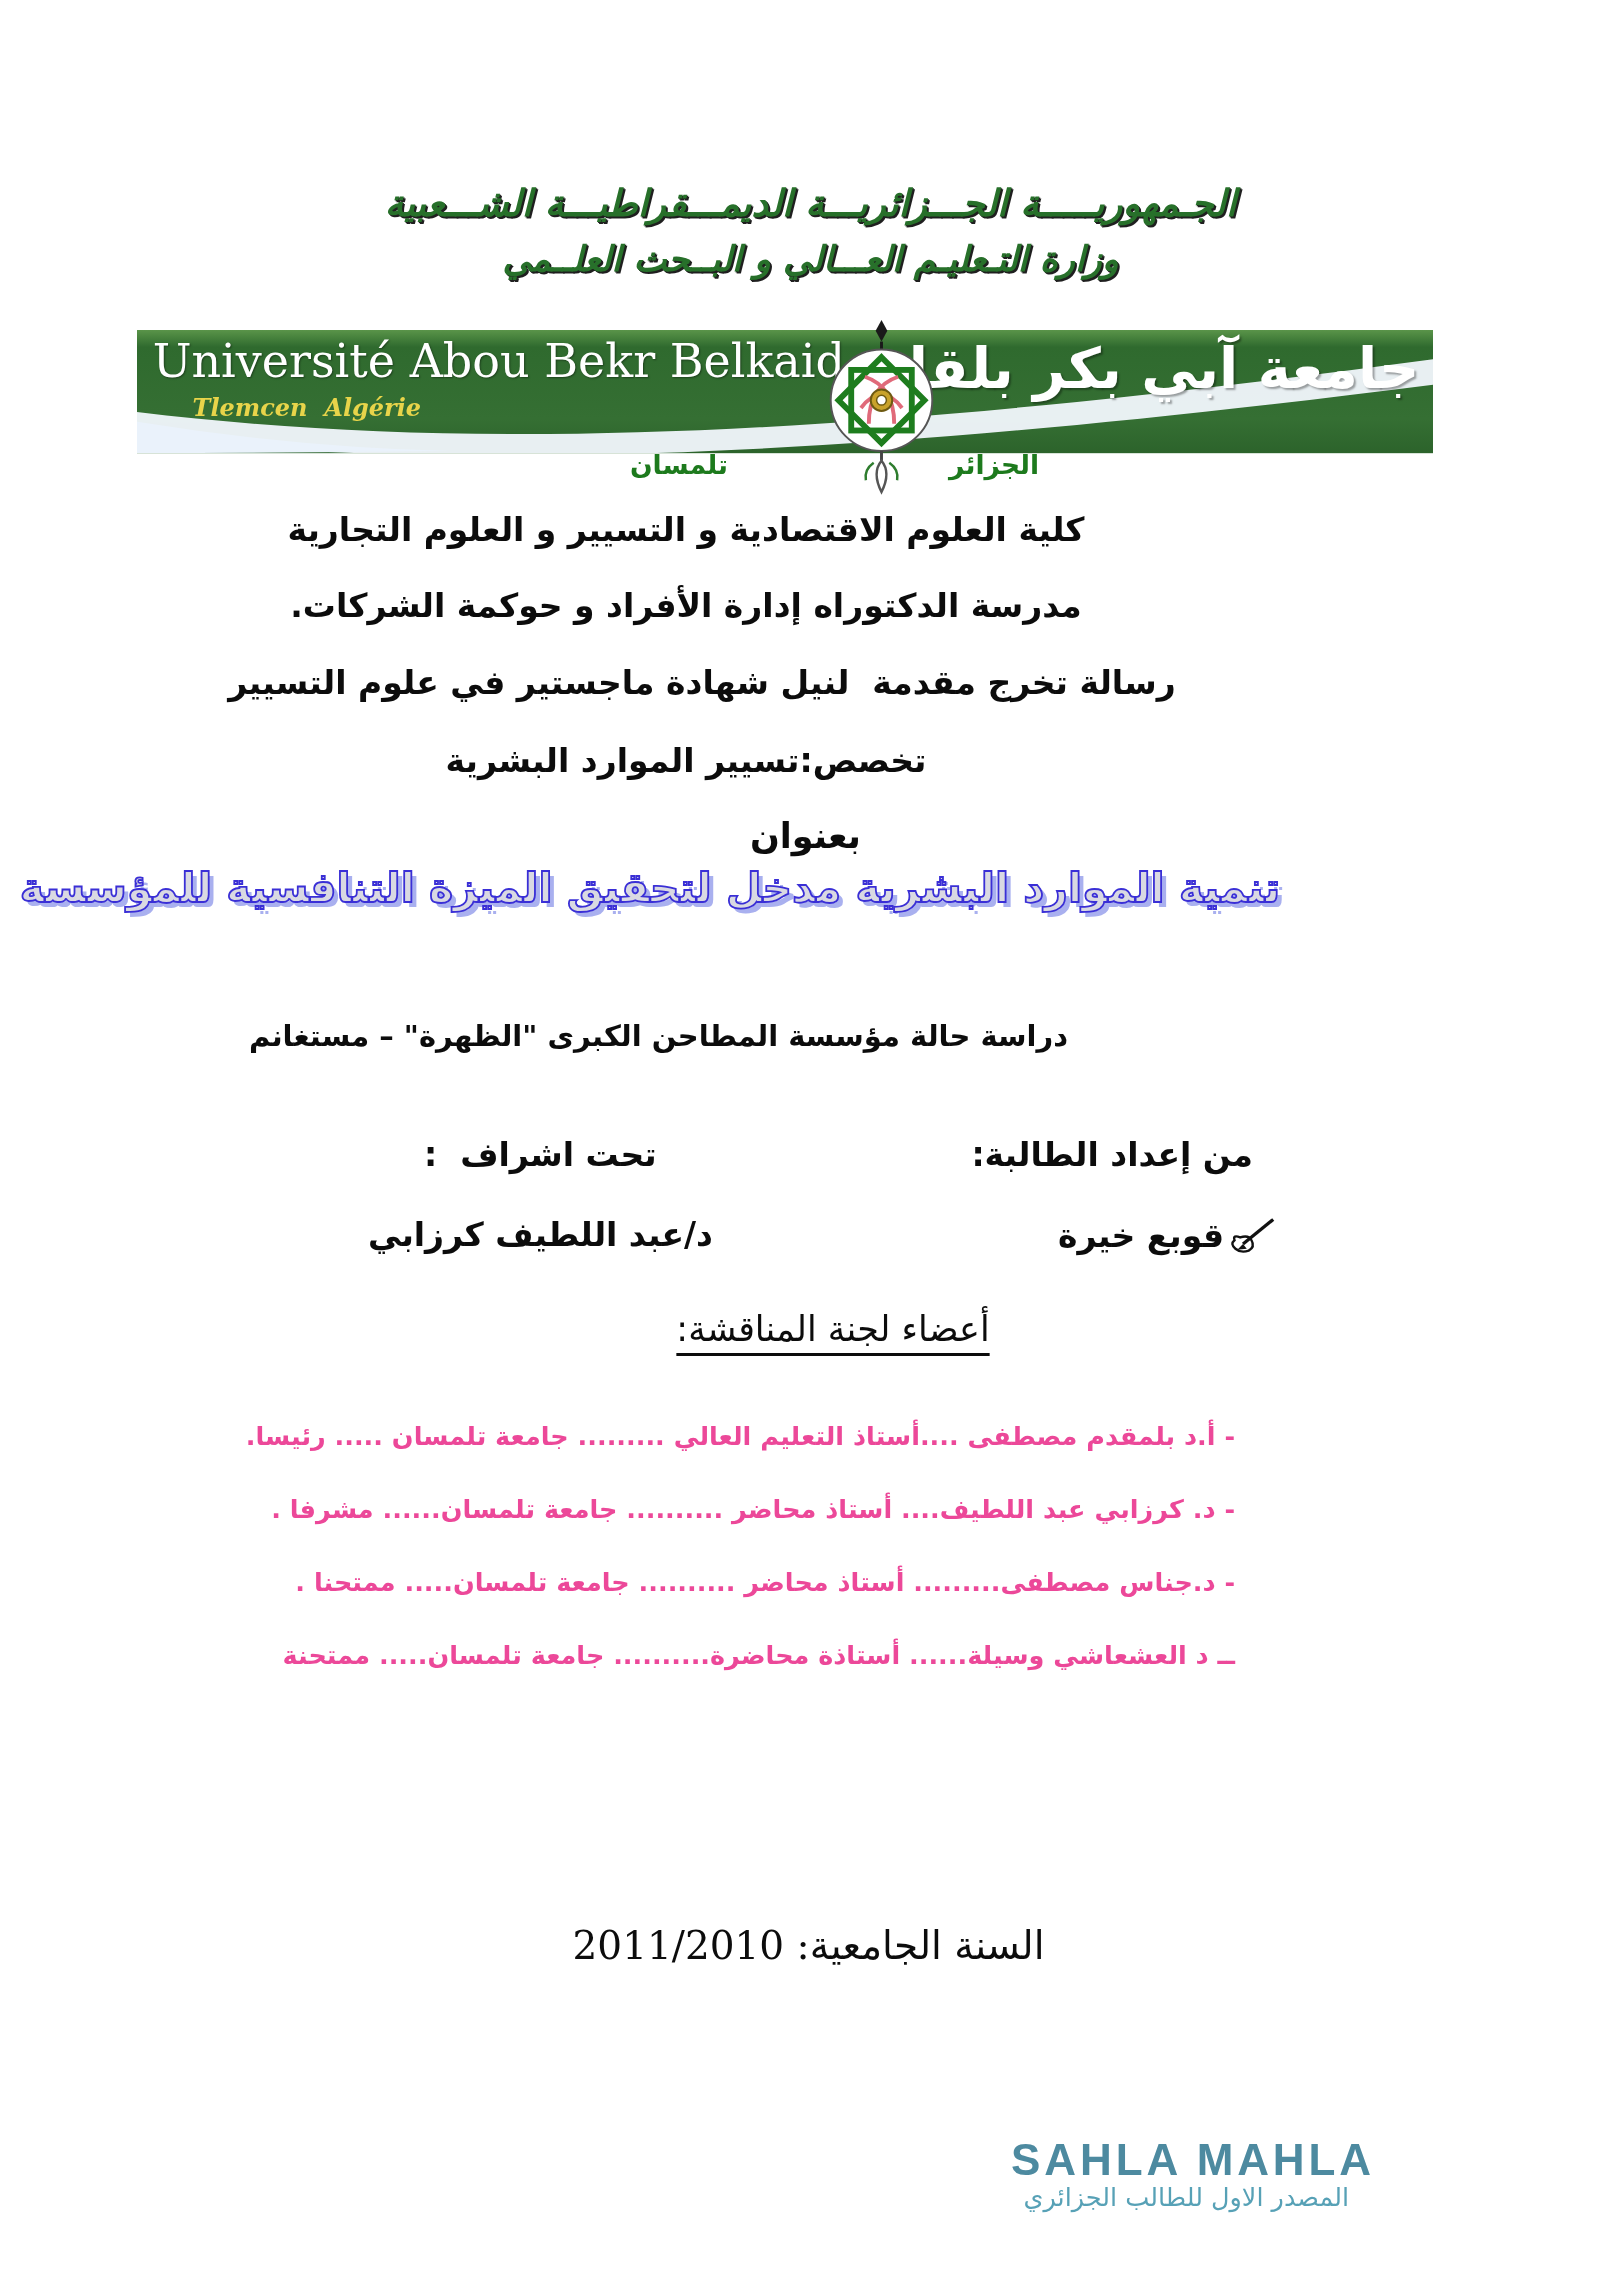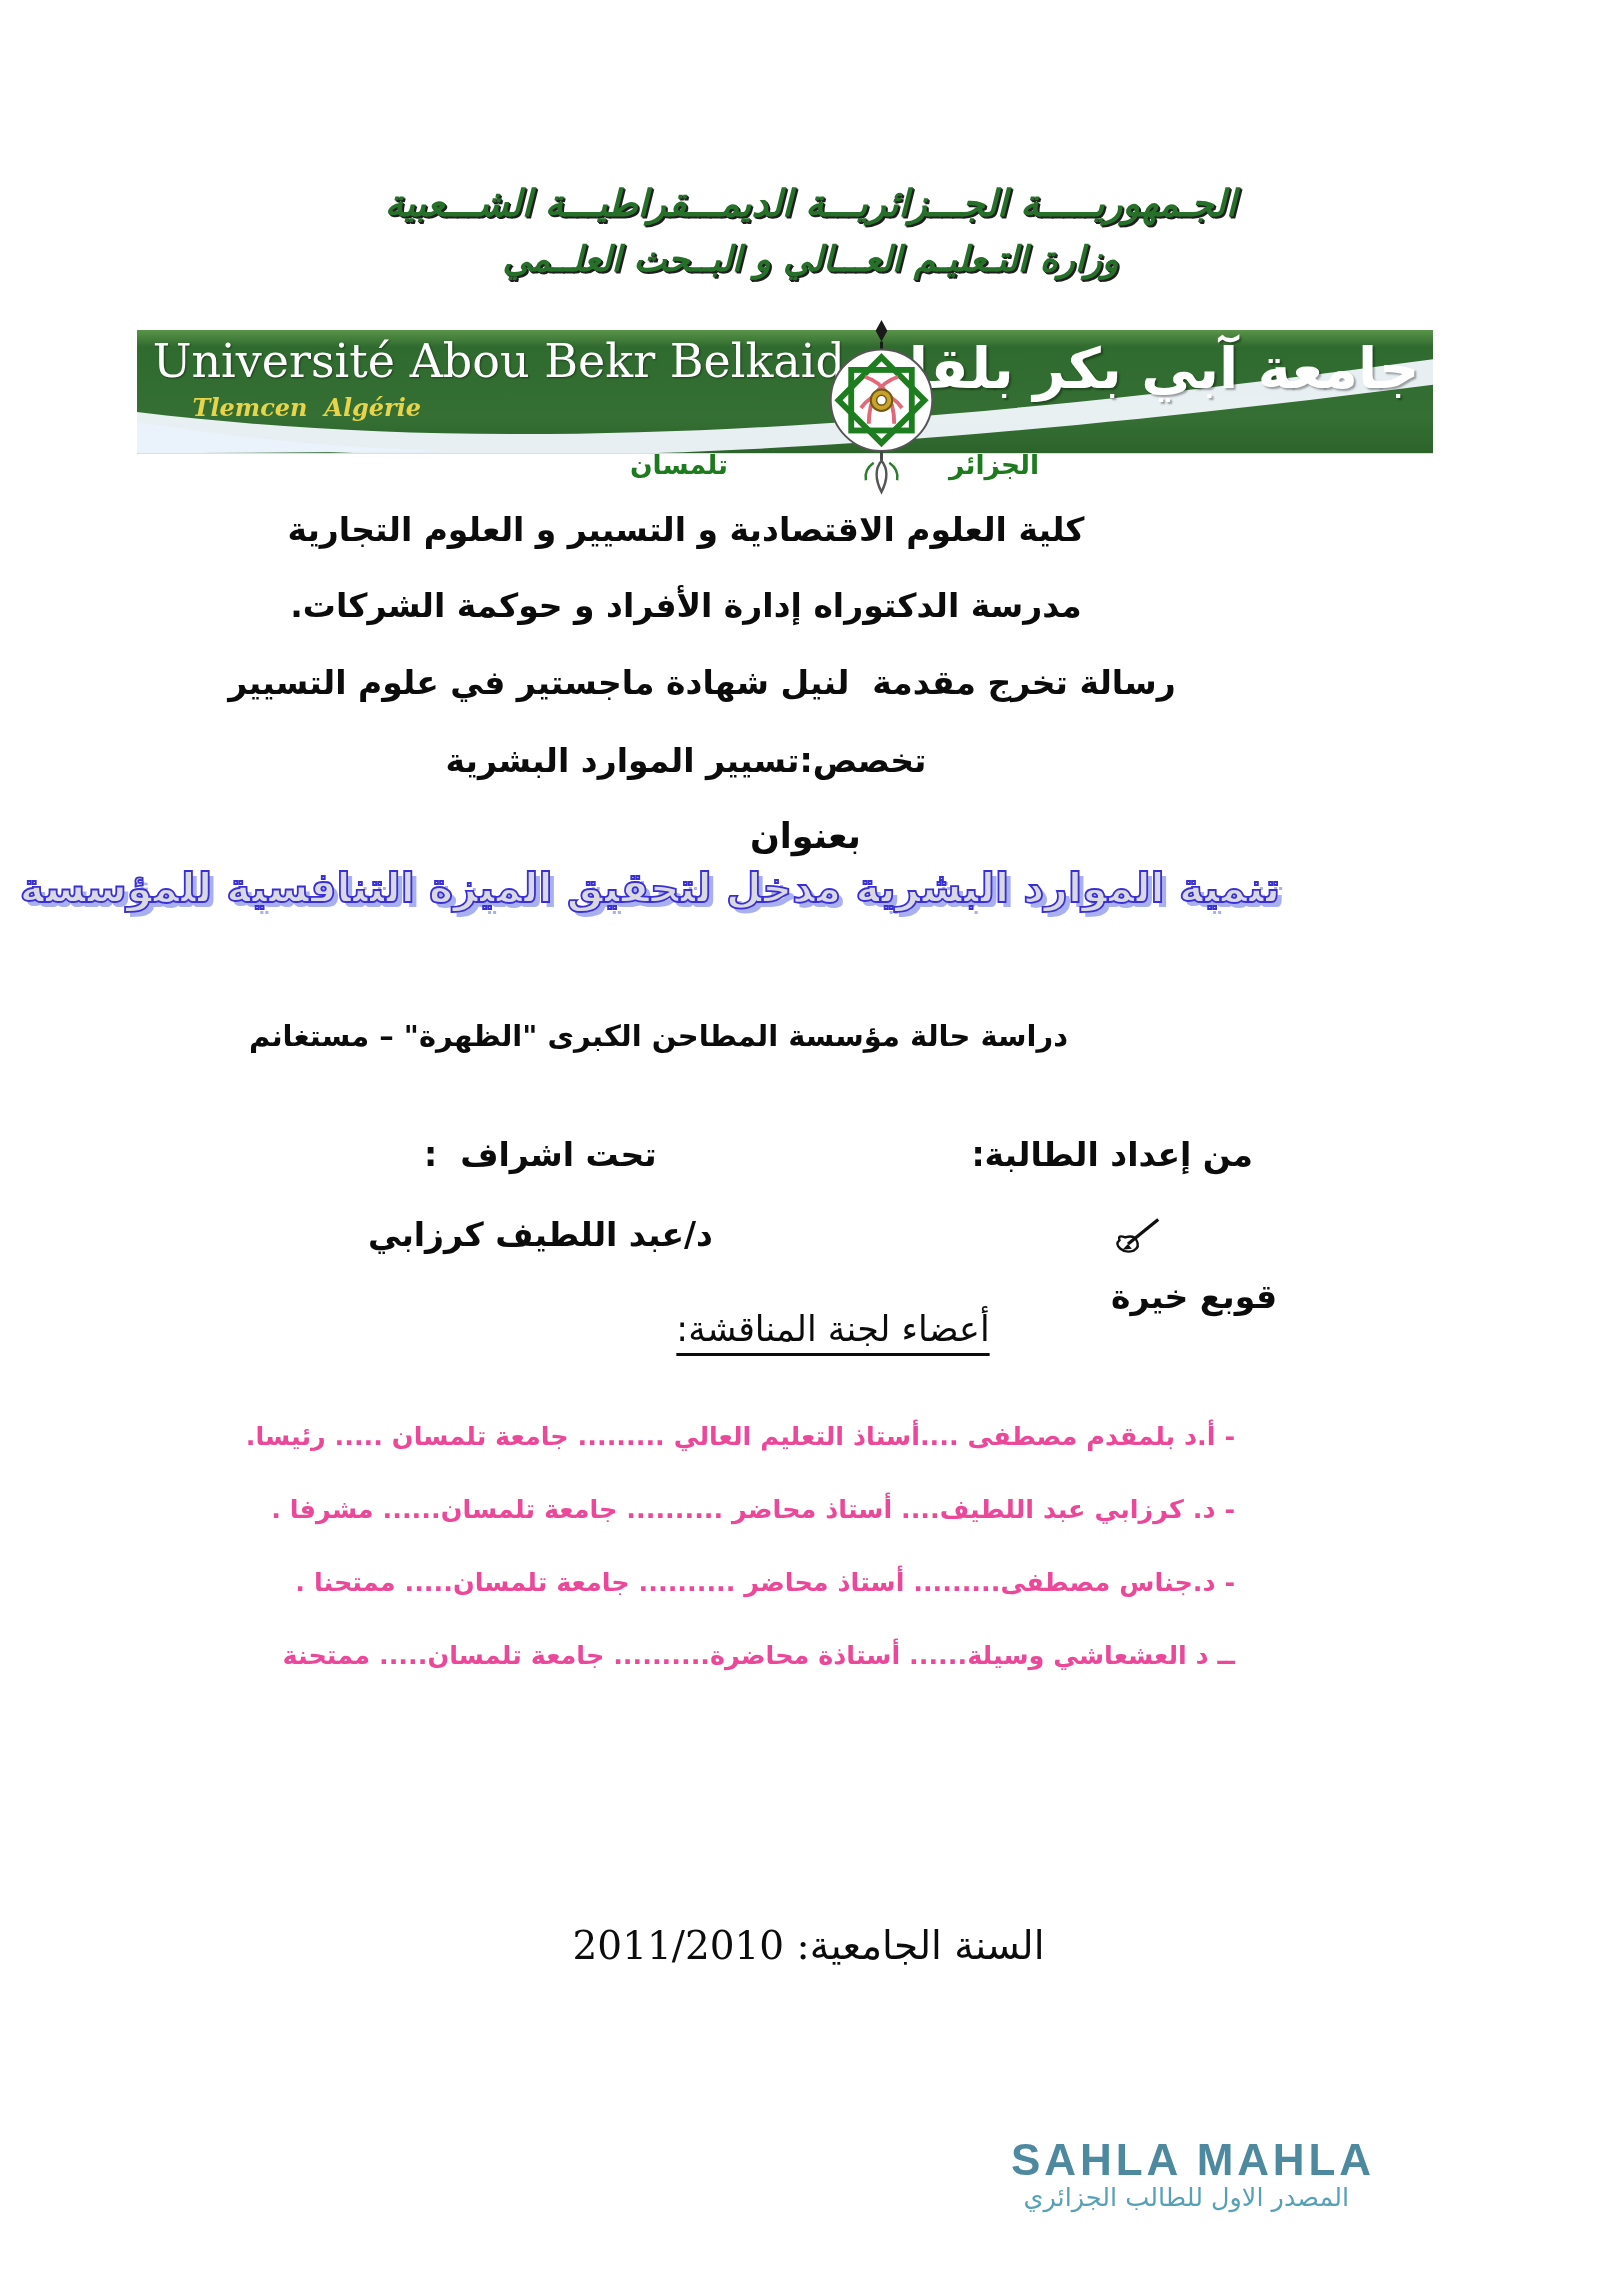--- a/index.html
+++ b/index.html
@@ -53,21 +53,21 @@
   .blue-title{
     left:0;width:1300px;top:864px;text-align:center;white-space:nowrap;
     font-size:41px;font-weight:bold;color:#d9d9e2;
     -webkit-text-stroke:1.8px #3a2fd6;
     text-shadow:4.9px 4.9px 0 #a9b0ef;
     letter-spacing:1px;
   }
   .case-study{left:0;width:1317px;top:1019px;text-align:center;font-weight:bold;color:#0c0c0c;font-size:29px;}
   
   .prep-label{right:234px;top:1135px;font-size:33px;font-weight:bold;color:#0c0c0c;}
-  .student-row{right:210px;top:1215px;display:flex;flex-direction:column;direction:rtl;align-items:flex-end;gap:21px;}
+  .student-row{right:210px;top:1215px;display:flex;flex-direction:row;direction:rtl;align-items:center;gap:2px;}
   .student-name{font-size:33px;font-weight:bold;color:#0c0c0c;}
   .sup-label{left:424px;top:1135px;font-size:33px;font-weight:bold;color:#0c0c0c;white-space:pre;}
   .sup-name{left:368px;top:1215px;font-size:33px;font-weight:bold;color:#0c0c0c;}
   
   .committee-heading{
     left:0;width:1666px;top:1309px;text-align:center;font-size:35px;color:#0c0c0c;
     text-decoration:underline;text-decoration-thickness:2.9px;text-underline-offset:11.8px;
   }
   .committee-list{right:252px;top:1400px;text-align:right;font-size:25.5px;font-weight:bold;color:#ec4899;line-height:73px;}
   

